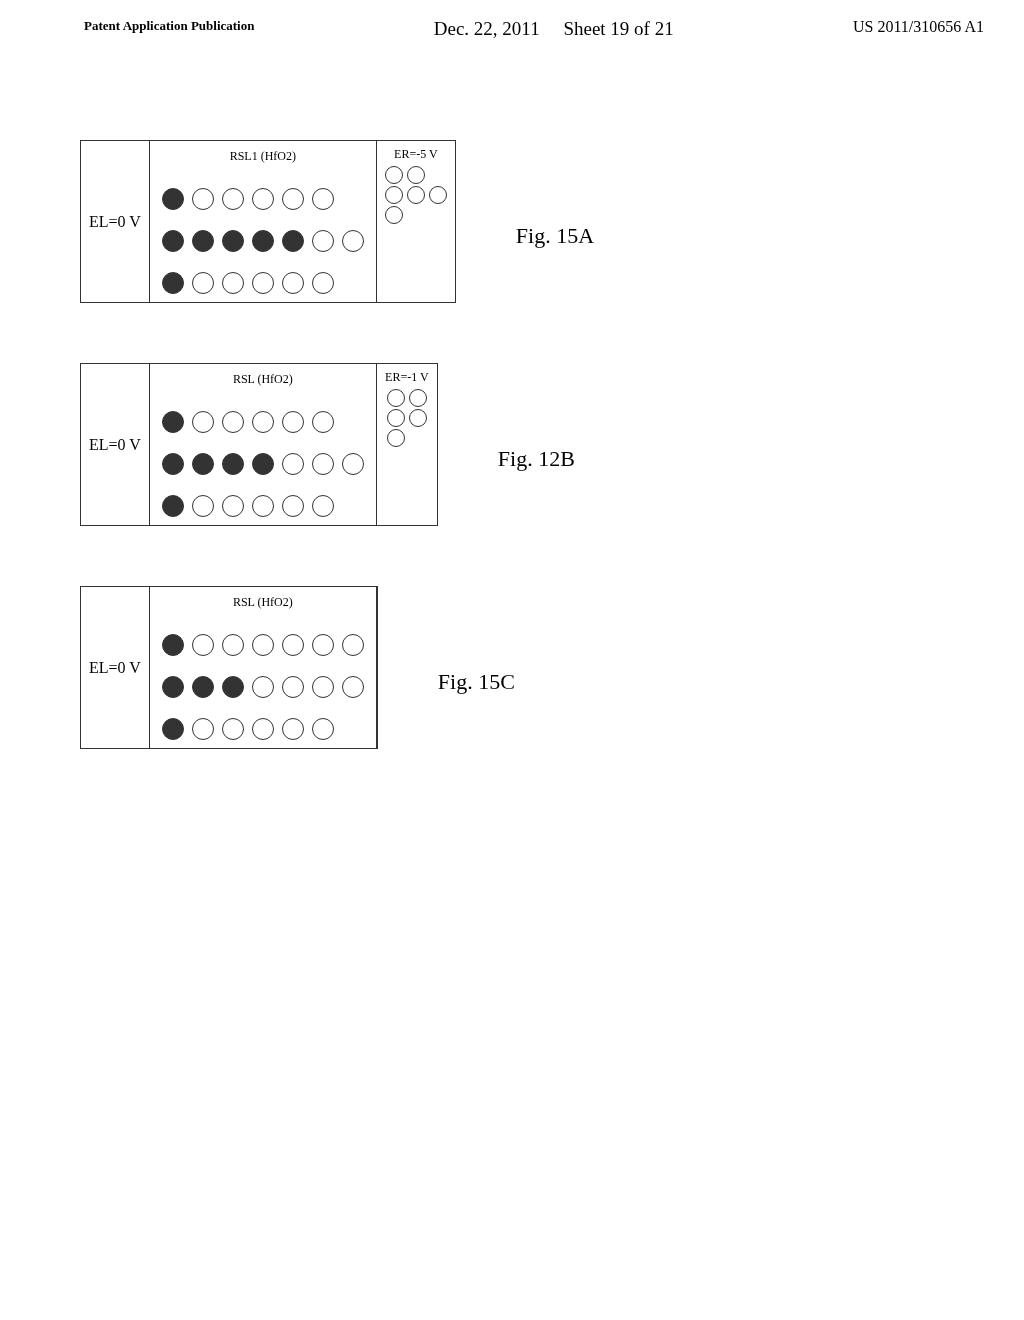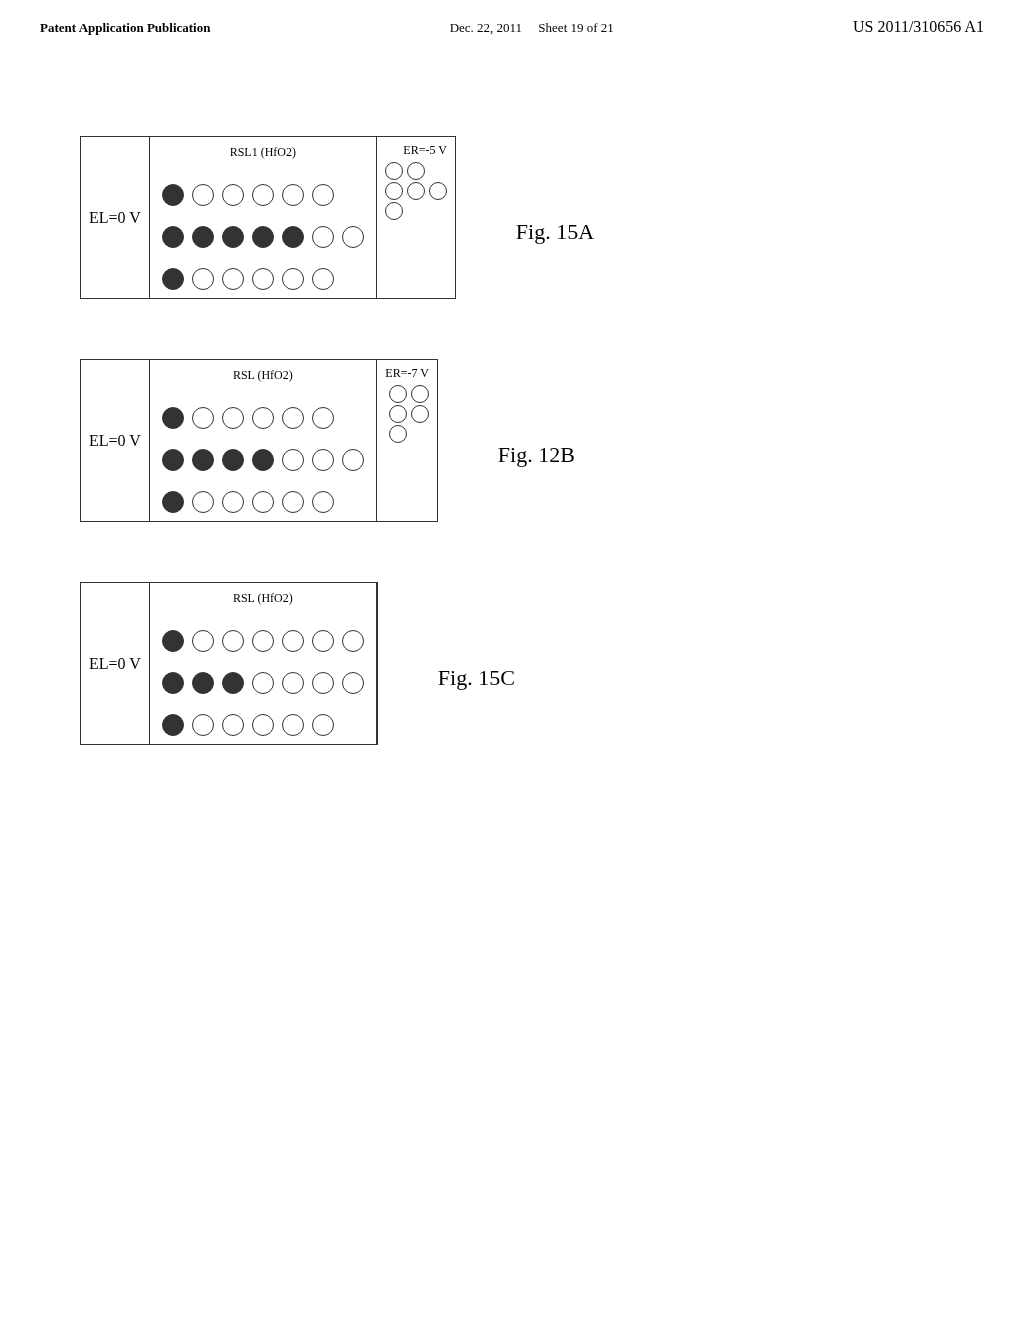--- a/index.html
+++ b/index.html
@@ -8,31 +8,32 @@
       height: 1320px;
       background: #ffffff;
       font-family: 'Times New Roman', Times, serif;
       position: relative;
       overflow: hidden;
     }
 
     .header {
       display: flex;
       justify-content: space-between;
-      align-items: flex-end;
+      align-items: flex-start;
       padding: 18px 40px 0 40px;
       font-size: 13px;
+      margin-left: 44px;
     }
 
     .header-left {
       font-weight: bold;
     }
 
     .header-center {
-      font-size: 13px;
+      font-size: 19px;
     }
 
     .header-right {
       font-size: 16px;
     }
 
     .main-content {
       padding: 40px 80px;
       display: flex;
       flex-direction: column;
@@ -95,21 +96,21 @@
       background: #333;
     }
 
     .dot.empty {
       background: #fff;
     }
 
     .er-col {
       display: flex;
       flex-direction: column;
-      align-items: flex-end;
+      align-items: center;
       justify-content: flex-start;
       padding: 6px 8px;
       font-size: 12px;
       min-width: 60px;
     }
 
     .er-label {
       font-size: 12px;
       margin-bottom: 4px;
       white-space: nowrap;
@@ -237,21 +238,21 @@
         <div class="dot-row">
           <span class="dot filled"></span>
           <span class="dot empty"></span>
           <span class="dot empty"></span>
           <span class="dot empty"></span>
           <span class="dot empty"></span>
           <span class="dot empty"></span>
         </div>
       </div>
       <div class="er-col">
-        <div class="er-label">ER=-7 V</div>
+        <div class="er-label">ER=-1 V</div>
         <div class="er-dots">
           <div class="er-dot-row">
             <span class="er-dot"></span>
             <span class="er-dot"></span>
           </div>
           <div class="er-dot-row">
             <span class="er-dot"></span>
             <span class="er-dot"></span>
           </div>
           <div class="er-dot-row">

